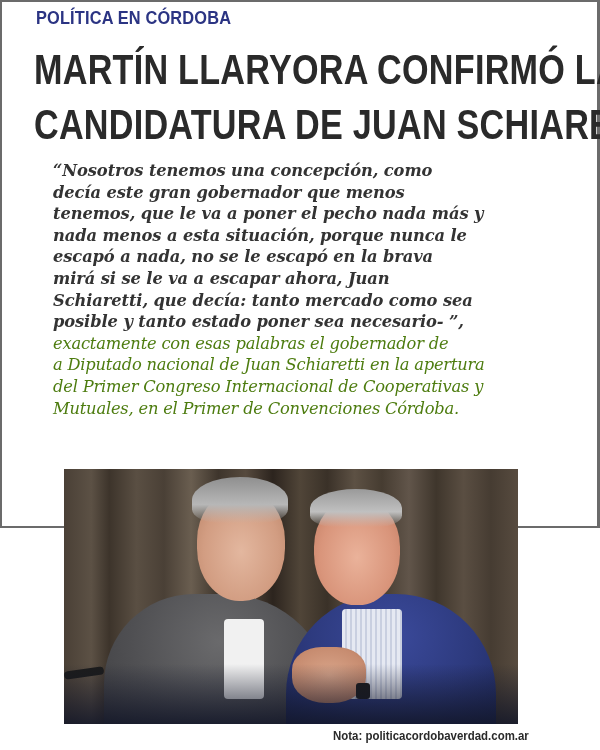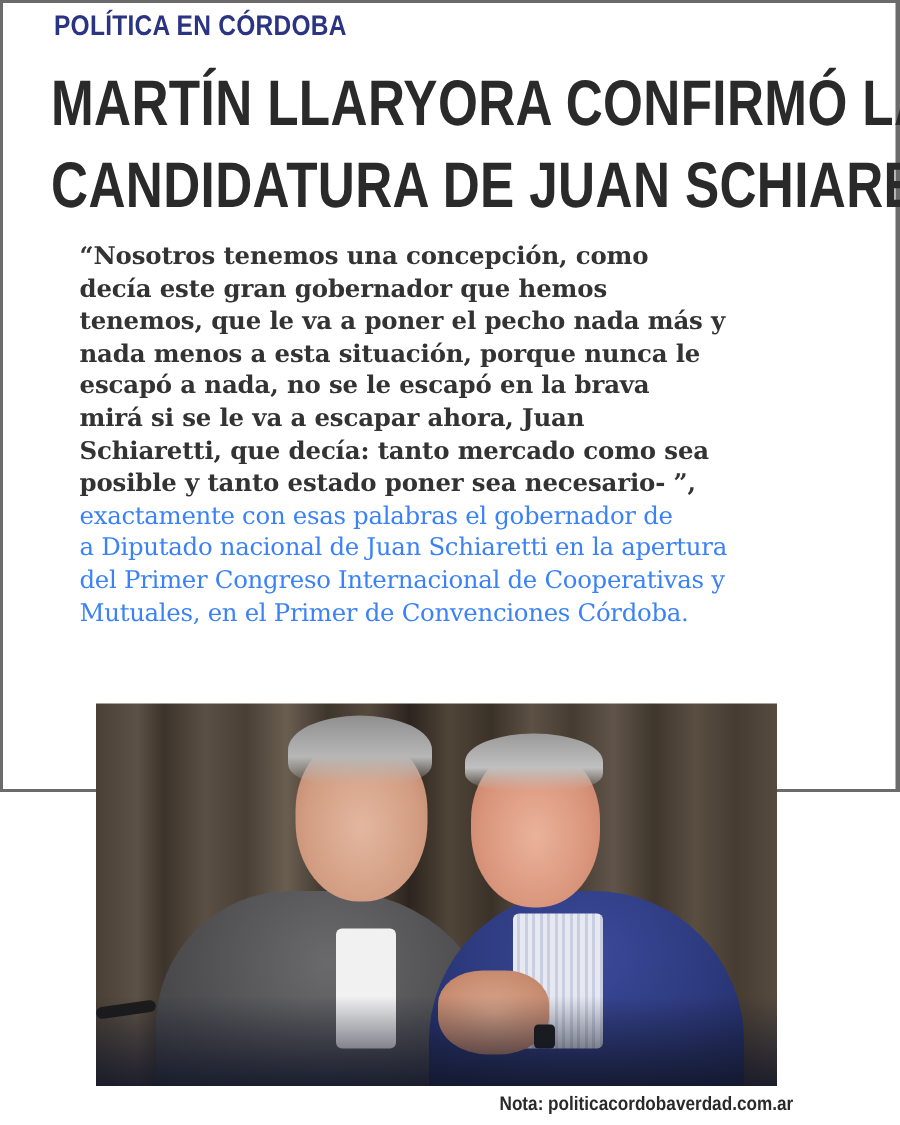--- a/index.html
+++ b/index.html
@@ -37,34 +37,35 @@
       transform-origin: left top;
       letter-spacing: 0.3px;
     }
     .headline div { white-space: nowrap; }
     .body {
       position: absolute;
       left: 51px; top: 158px;
       width: 480px;
       font-family: "DejaVu Serif", serif;
       color: #333333;
+      font-style: italic;
     }
     .quote {
       font-weight: bold;
       font-size: 16.3px;
       line-height: 21.6px;
       color: #333333;
       letter-spacing: -0.1px;
     }
     .quote div, .lede div { white-space: nowrap; }
     .lede {
       font-weight: normal;
       font-size: 16.3px;
       line-height: 21.6px;
-      color: #3b82f6;
+      color: #4d7c0f;
       letter-spacing: -0.2px;
     }
     .photo {
       position: absolute;
       left: 62px; top: 467px;
       width: 454px; height: 255px;
       overflow: hidden;
       background: linear-gradient(90deg,
         #4a4036 0%, #5c5145 6%, #3d342b 10%, #5a4f43 16%, #4a4036 22%,
         #6a5e50 28%, #3e352c 34%, #564a3e 40%, #2c241e 46%, #504538 52%,
@@ -148,21 +149,21 @@
   <div class="section-label">POLÍTICA EN CÓRDOBA</div>
 
   <h1 class="headline">
     <div>MARTÍN LLARYORA CONFIRMÓ LA</div>
     <div>CANDIDATURA DE JUAN SCHIARETTI</div>
   </h1>
 
   <div class="body">
     <div class="quote">
       <div>“Nosotros tenemos una concepción, como</div>
-      <div>decía este gran gobernador que hemos</div>
+      <div>decía este gran gobernador que menos</div>
       <div>tenemos, que le va a poner el pecho nada más y</div>
       <div>nada menos a esta situación, porque nunca le</div>
       <div>escapó a nada, no se le escapó en la brava</div>
       <div>mirá si se le va a escapar ahora, Juan</div>
       <div>Schiaretti, que decía: tanto mercado como sea</div>
       <div>posible y tanto estado poner sea necesario- ”,</div>
     </div>
     <div class="lede">
       <div>exactamente con esas palabras el gobernador de</div>
       <div>a Diputado nacional de Juan Schiaretti en la apertura</div>

